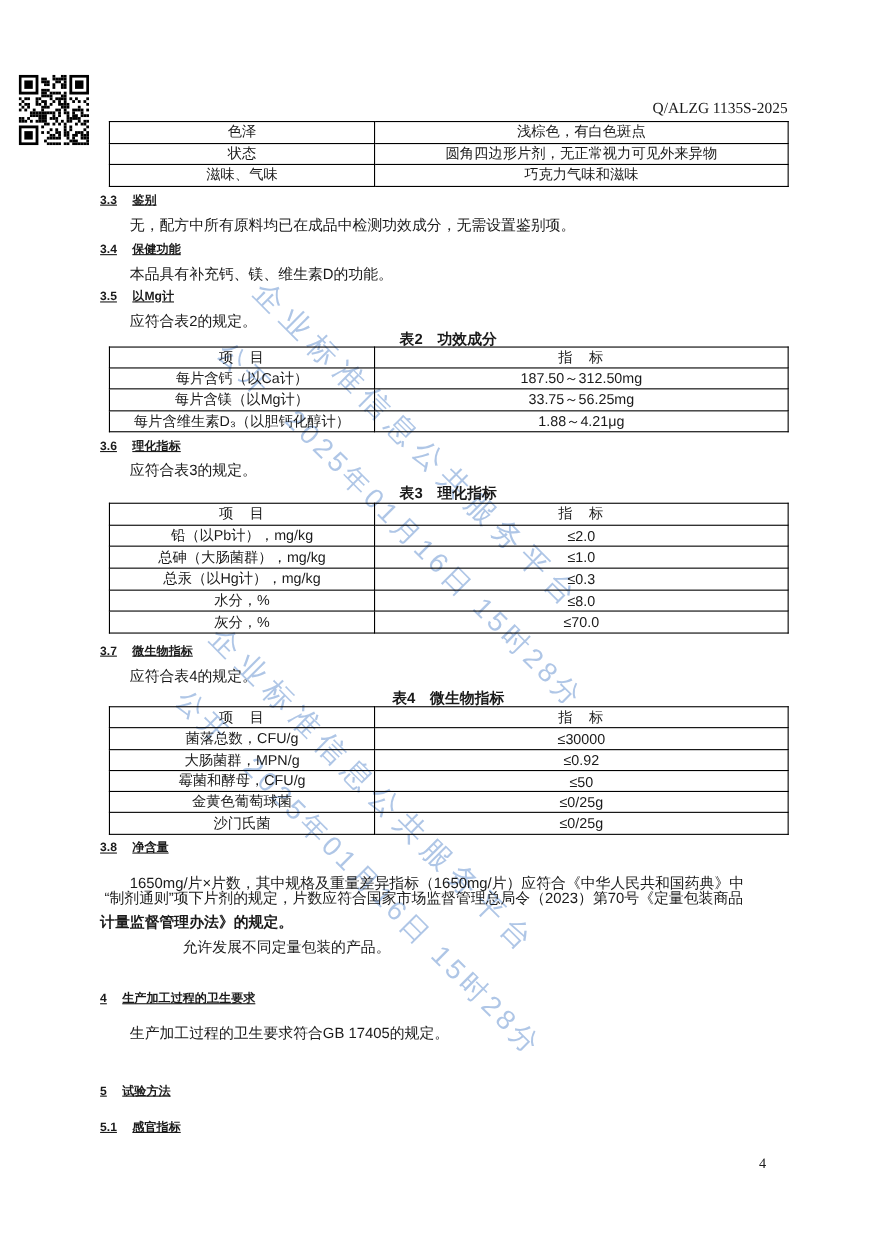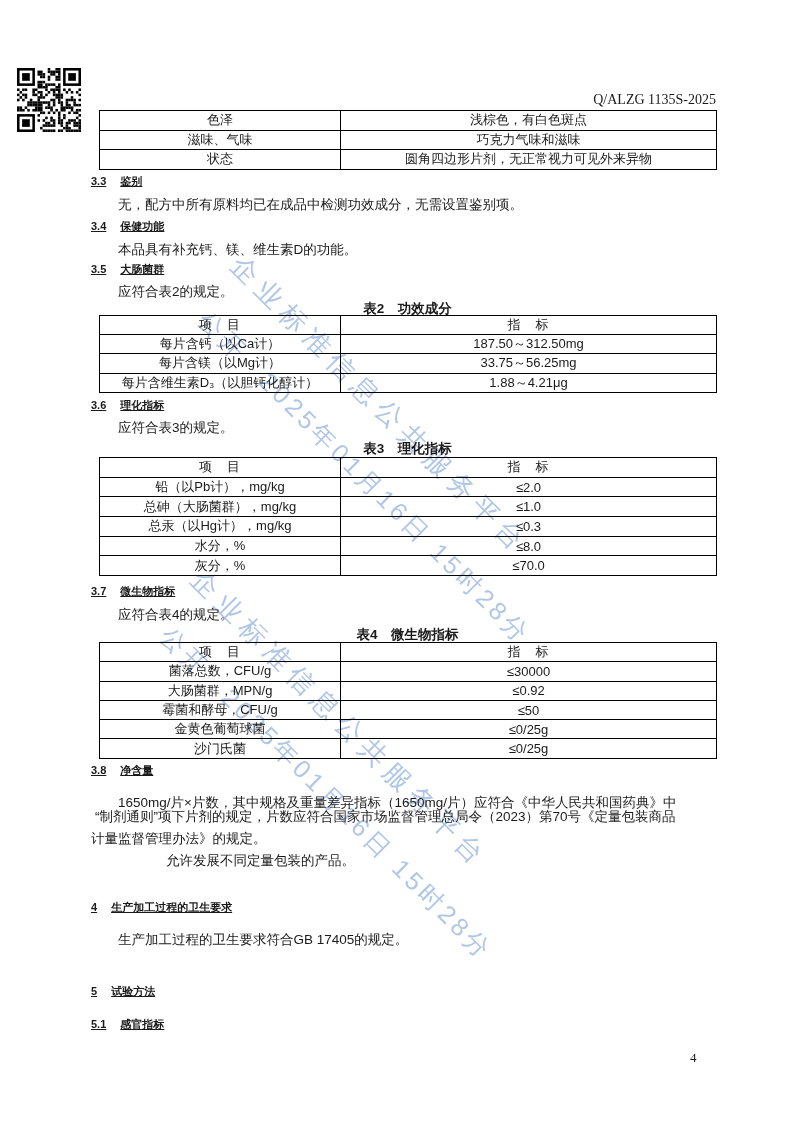--- a/index.html
+++ b/index.html
@@ -309,42 +309,42 @@
     <colgroup>
         <col style="width:241px">
         <col style="width:376px">
       </colgroup>
     <tbody>
         <tr>
       <td>色泽</td>
       <td>浅棕色，有白色斑点</td>
     </tr>
     <tr>
+      <td>状态</td>
+      <td>圆角四边形片剂，无正常视力可见外来异物</td>
+    </tr>
+    <tr>
       <td>滋味、气味</td>
       <td>巧克力气味和滋味</td>
     </tr>
-    <tr>
-      <td>状态</td>
-      <td>圆角四边形片剂，无正常视力可见外来异物</td>
-    </tr>
   </tbody>
     </table>
 
   <div class="h-sec" style="top:174px;">
     <span class="num">3.3</span><span>鉴别</span>
   </div>
   <div class="body-line indent" style="top:196px;">无，配方中所有原料均已在成品中检测功效成分，无需设置鉴别项。</div>
 
   <div class="h-sec" style="top:219px;">
     <span class="num">3.4</span><span>保健功能</span>
   </div>
   <div class="body-line indent" style="top:241px;">本品具有补充钙、镁、维生素D的功能。</div>
 
   <div class="h-sec" style="top:262px;">
-    <span class="num">3.5</span><span>大肠菌群</span>
+    <span class="num">3.5</span><span>以Mg计</span>
   </div>
   <div class="body-line indent" style="top:283px;">应符合表2的规定。</div>
 
   <div class="caption" style="top:300px;">表2　功效成分</div>
   <table class="doc t2" style="top:315px;">
     <colgroup>
         <col style="width:241px">
         <col style="width:376px">
       </colgroup>
     <tbody>
@@ -443,21 +443,21 @@
       <td>≤0/25g</td>
     </tr>
   </tbody>
     </table>
 
   <div class="h-sec" style="top:763px;">
     <span class="num">3.8</span><span>净含量</span>
   </div>
   <div class="body-line" style="top:794px;left:118px;">1650mg/片×片数，其中规格及重量差异指标（1650mg/片）应符合《中华人民共和国药典》中</div>
   <div class="body-line" style="top:808px;left:95px;">“制剂通则”项下片剂的规定，片数应符合国家市场监督管理总局令（2023）第70号《定量包装商品</div>
-  <div class="body-line" style="top:830px;left:91px;">计量监督管理办法》的规定。</div>
+  <div class="body-line" style="top:830px;left:91px;font-weight:bold;">计量监督管理办法》的规定。</div>
   <div class="body-line" style="top:852px;left:118px;margin-left:48px;">允许发展不同定量包装的产品。</div>
 
   <div class="h-sec" style="top:900px;">
     <span class="num">4</span><span>生产加工过程的卫生要求</span>
   </div>
   <div class="body-line indent" style="top:931px;">生产加工过程的卫生要求符合GB 17405的规定。</div>
 
   <div class="h-sec" style="top:984px;">
     <span class="num">5</span><span>试验方法</span>
   </div>

